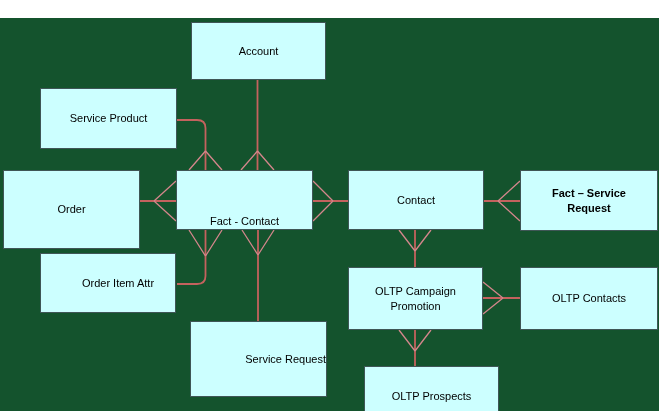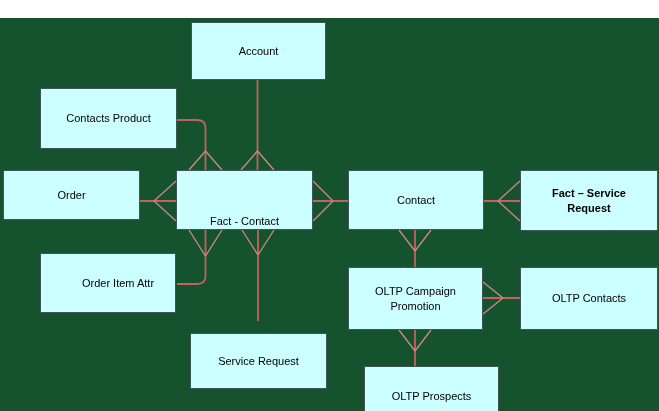--- a/index.html
+++ b/index.html
@@ -34,24 +34,24 @@
     text-align: center;
     font-size: 11px;
     line-height: 15px;
     color: #000000;
   }
   .entity span { display: inline-block; }
 
   
   .e-account            { left: 191px; top: 4px;   width: 135px; height: 58px; }
   .e-ordered-product    { left: 40px;  top: 70px;  width: 137px; height: 61px; }
-  .e-order              { left: 3px;   top: 152px; width: 137px; height: 50px; }
+  .e-order              { left: 3px;   top: 152px; width: 137px; height: 79px; }
   .e-order-item-attr    { left: 40px;  top: 235px; width: 136px; height: 60px; padding-left: 20px; }
   .e-fact-contact       { left: 176px; top: 152px; width: 137px; height: 60px; align-items: flex-end; }
-  .e-service-request    { left: 190px; top: 315px; width: 137px; height: 56px; }
+  .e-service-request    { left: 190px; top: 303px; width: 137px; height: 76px; justify-content: flex-end; }
   .e-contact            { left: 348px; top: 152px; width: 136px; height: 60px; }
   .e-fact-service-request     { left: 520px; top: 152px; width: 138px; height: 61px; }
   .e-fact-service-request span { max-width: 100px; font-weight: bold; }
   .e-oltp-campaign-promotion  { left: 348px; top: 249px; width: 135px; height: 63px; }
   .e-oltp-campaign-promotion span { max-width: 112px; }
   .e-oltp-contacts      { left: 520px; top: 249px; width: 138px; height: 63px; }
   .e-oltp-prospects     { left: 364px; top: 348px; width: 135px; height: 60px; }
 
   .line  { stroke: #c4625e; stroke-width: 1.8; fill: none; }
   .crow  { stroke: #d4868c; stroke-width: 1.3; fill: none; }
@@ -112,21 +112,21 @@
       <path class="line" d="M415,312 L415,348"></path>
       <path class="crow" d="M415,333 L399,312 M415,333 L431,312"></path>
     </g>
   </svg>
 
   <div class="entity e-account">
     <span>Account</span>
   </div>
 
   <div class="entity e-ordered-product">
-    <span>Contacts Product</span>
+    <span>Service Product</span>
   </div>
 
   <div class="entity e-order">
     <span>Order</span>
   </div>
 
   <div class="entity e-order-item-attr">
     <span>Order Item Attr</span>
   </div>
 

